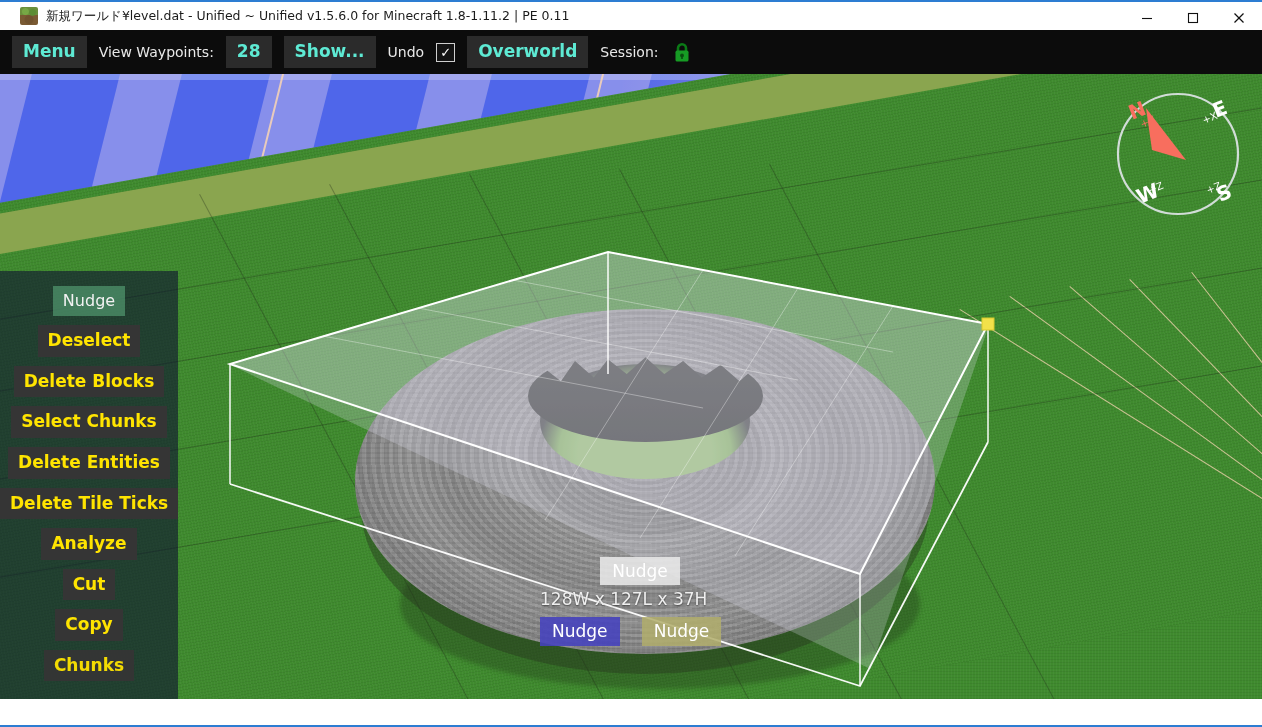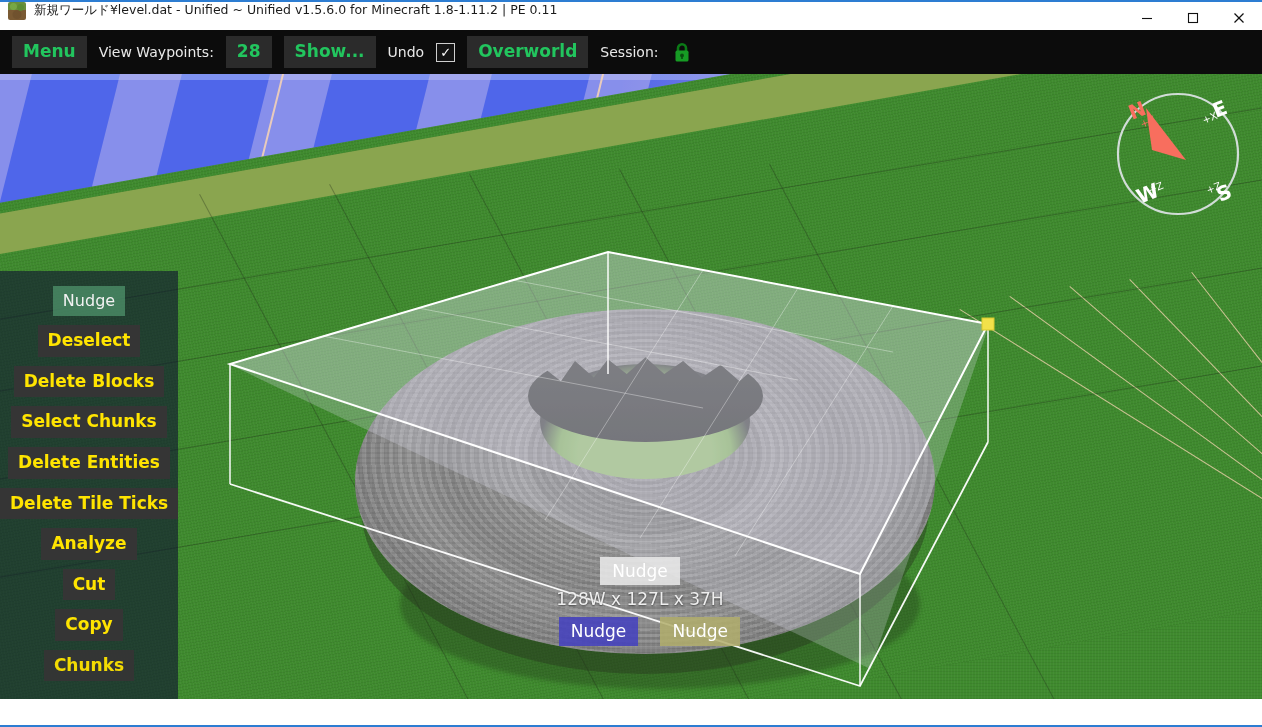--- a/index.html
+++ b/index.html
@@ -8,21 +8,21 @@
     font-family:"DejaVu Sans", sans-serif;
     background:#000;
   }
   #app{position:relative;width:1262px;height:727px;overflow:hidden;background:#fff;}
 
   
   .titlebar{
     position:absolute;left:0;top:0;width:1262px;height:30px;
     background:#ffffff;border-top:2px solid #2d7dd2;
     box-sizing:border-box;
-    display:flex;align-items:flex-start;
+    display:flex;align-items:center;padding-left:12px;
   }
   .titlebar .tb-icon{
     width:18px;height:18px;margin-left:8px;margin-right:8px;
     border-radius:2px;position:relative;overflow:hidden;
     background:linear-gradient(#6a8f3c 0 45%, #7a5a33 45% 100%);
     flex:0 0 auto;
   }
   .titlebar .tb-icon:after{
     content:"";position:absolute;inset:0;
     background:
@@ -39,21 +39,21 @@
           font-size:13px;color:#111;background:transparent;}
   .winbtn svg{display:block;}
 
   
   .toolbar{
     position:absolute;left:0;top:30px;width:1262px;height:44px;
     background:#0c0c0c;display:flex;align-items:center;gap:0px;
     box-sizing:border-box;padding-left:6px;
   }
   .tbtn{
-    background:#2b2b2b;color:#22c55e;font-weight:bold;font-size:17px;
+    background:#2b2b2b;color:#5eead4;font-weight:bold;font-size:17px;
     padding:6px 11px;margin:0 6px;border:0;line-height:1.15;
     font-family:"DejaVu Sans", sans-serif;white-space:nowrap;
     display:inline-block;
   }
   .tlabel{
     color:#e9e9e9;font-size:14px;margin:0 6px;white-space:nowrap;
     font-family:"DejaVu Sans", sans-serif;
   }
   .chk{
     width:17px;height:17px;border:1px solid #cfcfcf;background:#131313;
@@ -342,22 +342,22 @@
       <div class="sidebtn">Analyze</div>
       <div class="sidebtn">Cut</div>
       <div class="sidebtn">Copy</div>
       <div class="sidebtn partial">Chunks</div>
     </div>
 
     <div class="nudge-cluster">
       <div style="text-align:center;">
         <span class="nudge white">Nudge</span>
       </div>
-      <div class="dims" style="text-align:center;">128W x 127L x 37H</div>
-      <div style="text-align:right;margin-top:8px;">
+      <div class="dims" style="">128W x 127L x 37H</div>
+      <div style="text-align:left;margin-top:8px;">
         <span class="nudge blue">Nudge</span>
         <span style="display:inline-block;width:12px;"></span>
         <span class="nudge olive">Nudge</span>
       </div>
     </div>
 
     <div class="compass">
       <svg width="140" height="140" viewBox="0 0 140 140">
         <circle cx="70" cy="70" r="60" fill="none" stroke="rgba(235,235,245,0.85)" stroke-width="2.2"></circle>
 

